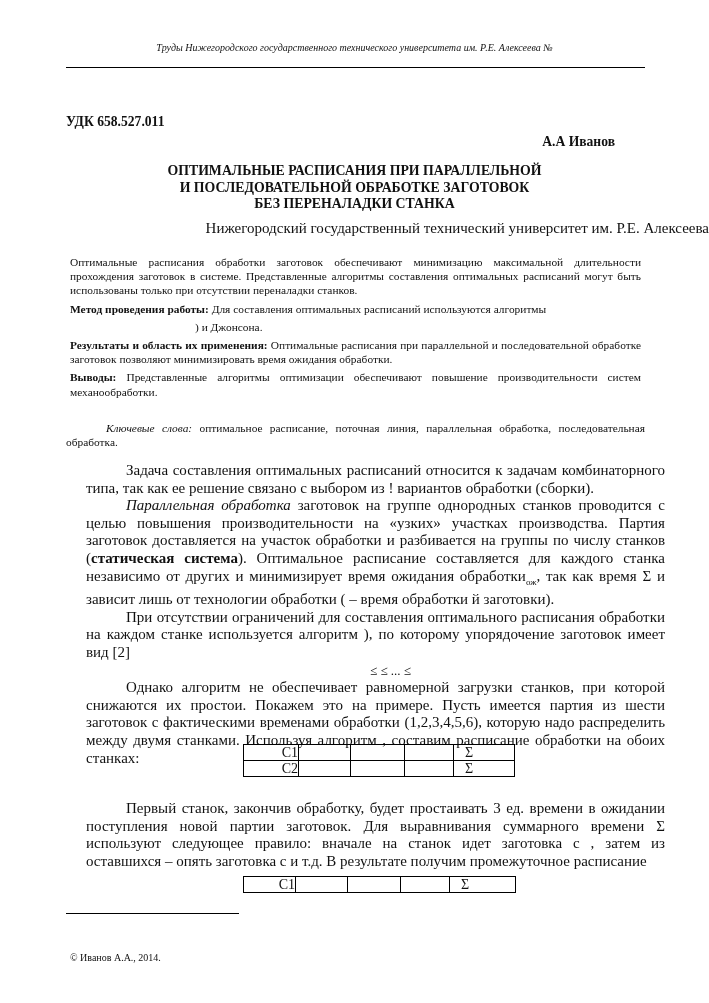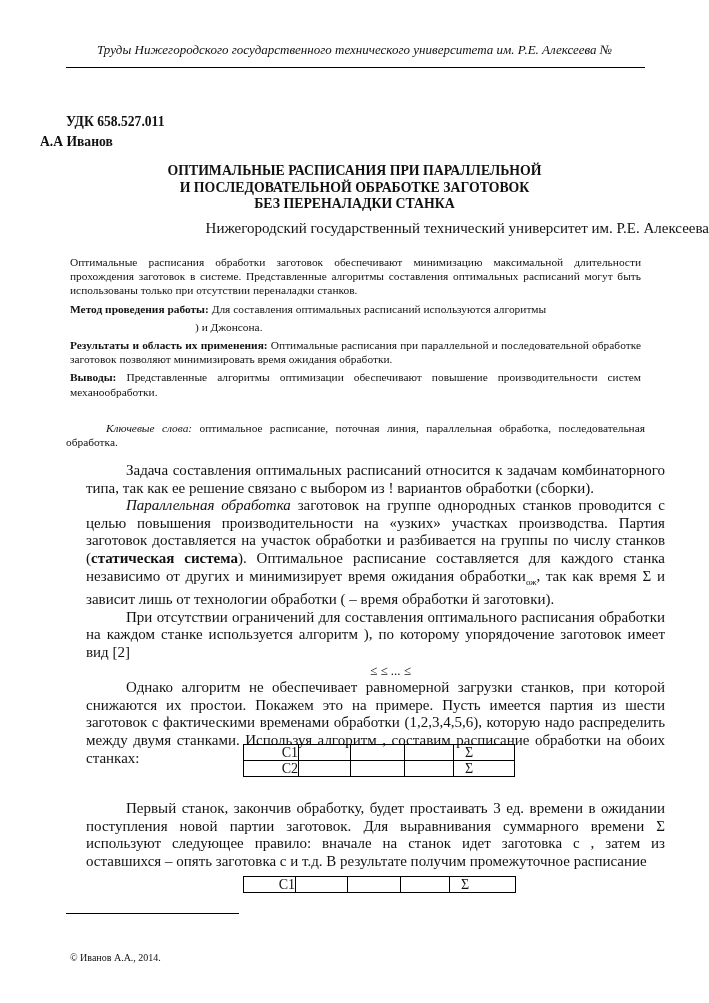--- a/index.html
+++ b/index.html
@@ -1,22 +1,22 @@
 <!DOCTYPE html>
 <html><head>
 <meta charset="utf-8">
 <style>
   html, body { margin: 0; padding: 0; background: #ffffff; }
   body { width: 709px; height: 1003px; position: relative; overflow: hidden;
          font-family: "Liberation Serif", "DejaVu Serif", serif; color: #111; }
   .running-head { position: absolute; left: 0; top: 42px; width: 709px; text-align: center;
-                  font-style: italic; font-size: 13px; }
+                  font-style: italic; font-size: 10px; }
   .head-rule { position: absolute; left: 66px; top: 67px; width: 579px; height: 0; border-top: 1.3px solid #000; }
   .udk { position: absolute; left: 66px; top: 114px; font-weight: bold; font-size: 13.6px; }
-  .author { position: absolute; left: 0; top: 134px; width: 615px; text-align: left; padding-left: 40px; box-sizing: border-box;
+  .author { position: absolute; left: 0; top: 134px; width: 615px; text-align: right; padding-left: 40px; box-sizing: border-box;
             font-weight: bold; font-size: 13.6px; }
   .title { position: absolute; left: 0; top: 163px; width: 709px; text-align: center;
            font-weight: bold; font-size: 13.8px; line-height: 16.5px; box-sizing: border-box; }
   .affil { position: absolute; left: 4px; top: 220px; width: 705px; text-align: right; font-size: 15px; padding-left: 40px; box-sizing: border-box; }
   .abstract { position: absolute; left: 66px; top: 251px; width: 579px; font-size: 11.4px; line-height: 14.2px; text-align: justify; }
   .abstract p { margin: 4px; }
   .abstract .b { font-weight: bold; }
   .abstract .indent2 { padding-left: 125px; }
   .keywords { position: absolute; left: 66px; top: 421px; width: 579px; font-size: 11.4px; line-height: 14.2px; text-align: justify; text-indent: 40px; }
   .keywords i { font-style: italic; }

